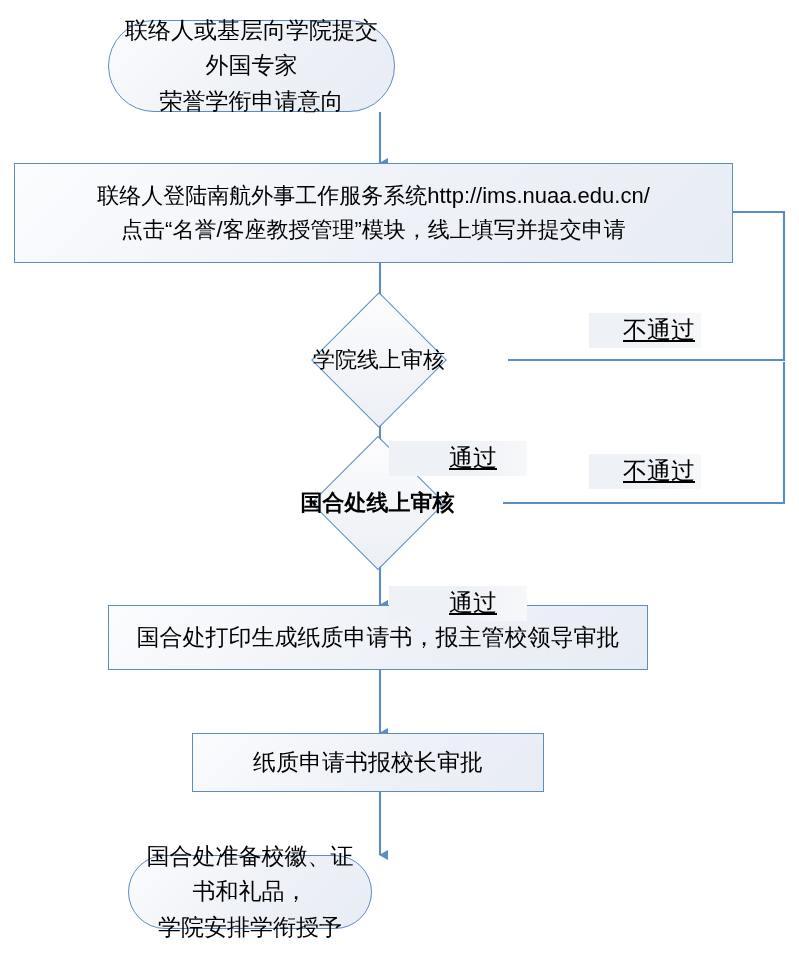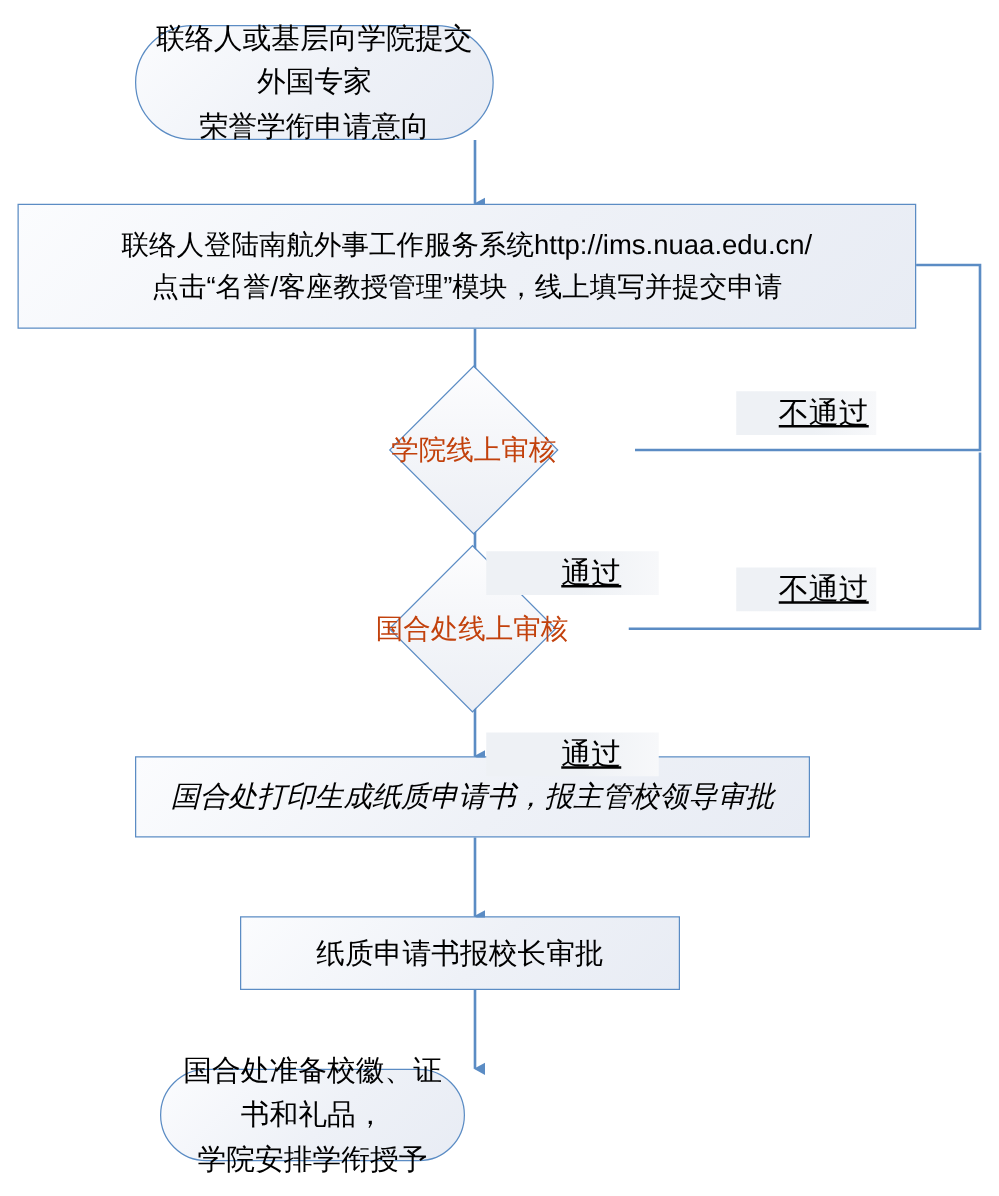--- a/index.html
+++ b/index.html
@@ -69,21 +69,21 @@
     background: linear-gradient(135deg, #fdfdfe 0%, #f2f4f8 60%, #eceff5 100%);
     border: 1.5px solid #5b8cc4;
   }
   .decision .dia-label {
     position: absolute;
     left: 0; top: 0;
     width: 100%; height: 100%;
     display: flex;
     align-items: center;
     justify-content: center;
-    color: #c2410c;
+    color: #000000;
     white-space: nowrap;
   }
 
   
   .edge-label {
     position: absolute;
     z-index: 3;
     color: #000;
     white-space: nowrap;
     background: linear-gradient(to right, #eef1f5 0%, #eef1f5 55%, #f7f8fa 100%);
@@ -143,26 +143,26 @@
   <div class="node terminator t-23" style="left:108px; top:20px; width:287px; height:92px; padding:0 16px;">
     <span class="txt">联络人或基层向学院提交外国专家
 荣誉学衔申请意向</span>
   </div>
 
   <div class="decision" style="left:250px; top:315px; width:258px; height:90px;">
     <div class="dia-shape" style="width:96px; height:96px;"></div>
     <div class="dia-label t-22">学院线上审核</div>
   </div>
 
-  <div class="decision" style="left:252px; top:458px; width:251px; height:90px;">
+  <div class="decision" style="left:252px; top:458px; width:251px; height:90px;font-weight:bold;">
     <div class="dia-shape" style="width:95px; height:95px;"></div>
     <div class="dia-label t-22">国合处线上审核</div>
   </div>
 
-  <div class="node process t-23" style="left:108px; top:605px; width:540px; height:65px; padding:0 12px;font-style:italic;">
+  <div class="node process t-23" style="left:108px; top:605px; width:540px; height:65px; padding:0 12px;">
     <span class="txt">国合处打印生成纸质申请书，报主管校领导审批</span>
   </div>
 
   <div class="node process t-23" style="left:192px; top:733px; width:352px; height:59px; padding:0 12px;">
     <span class="txt">纸质申请书报校长审批</span>
   </div>
 
   <div class="node terminator t-23" style="left:128px; top:855px; width:244px; height:74px; padding:0 14px;">
     <span class="txt">国合处准备校徽、证书和礼品，
 学院安排学衔授予</span>

